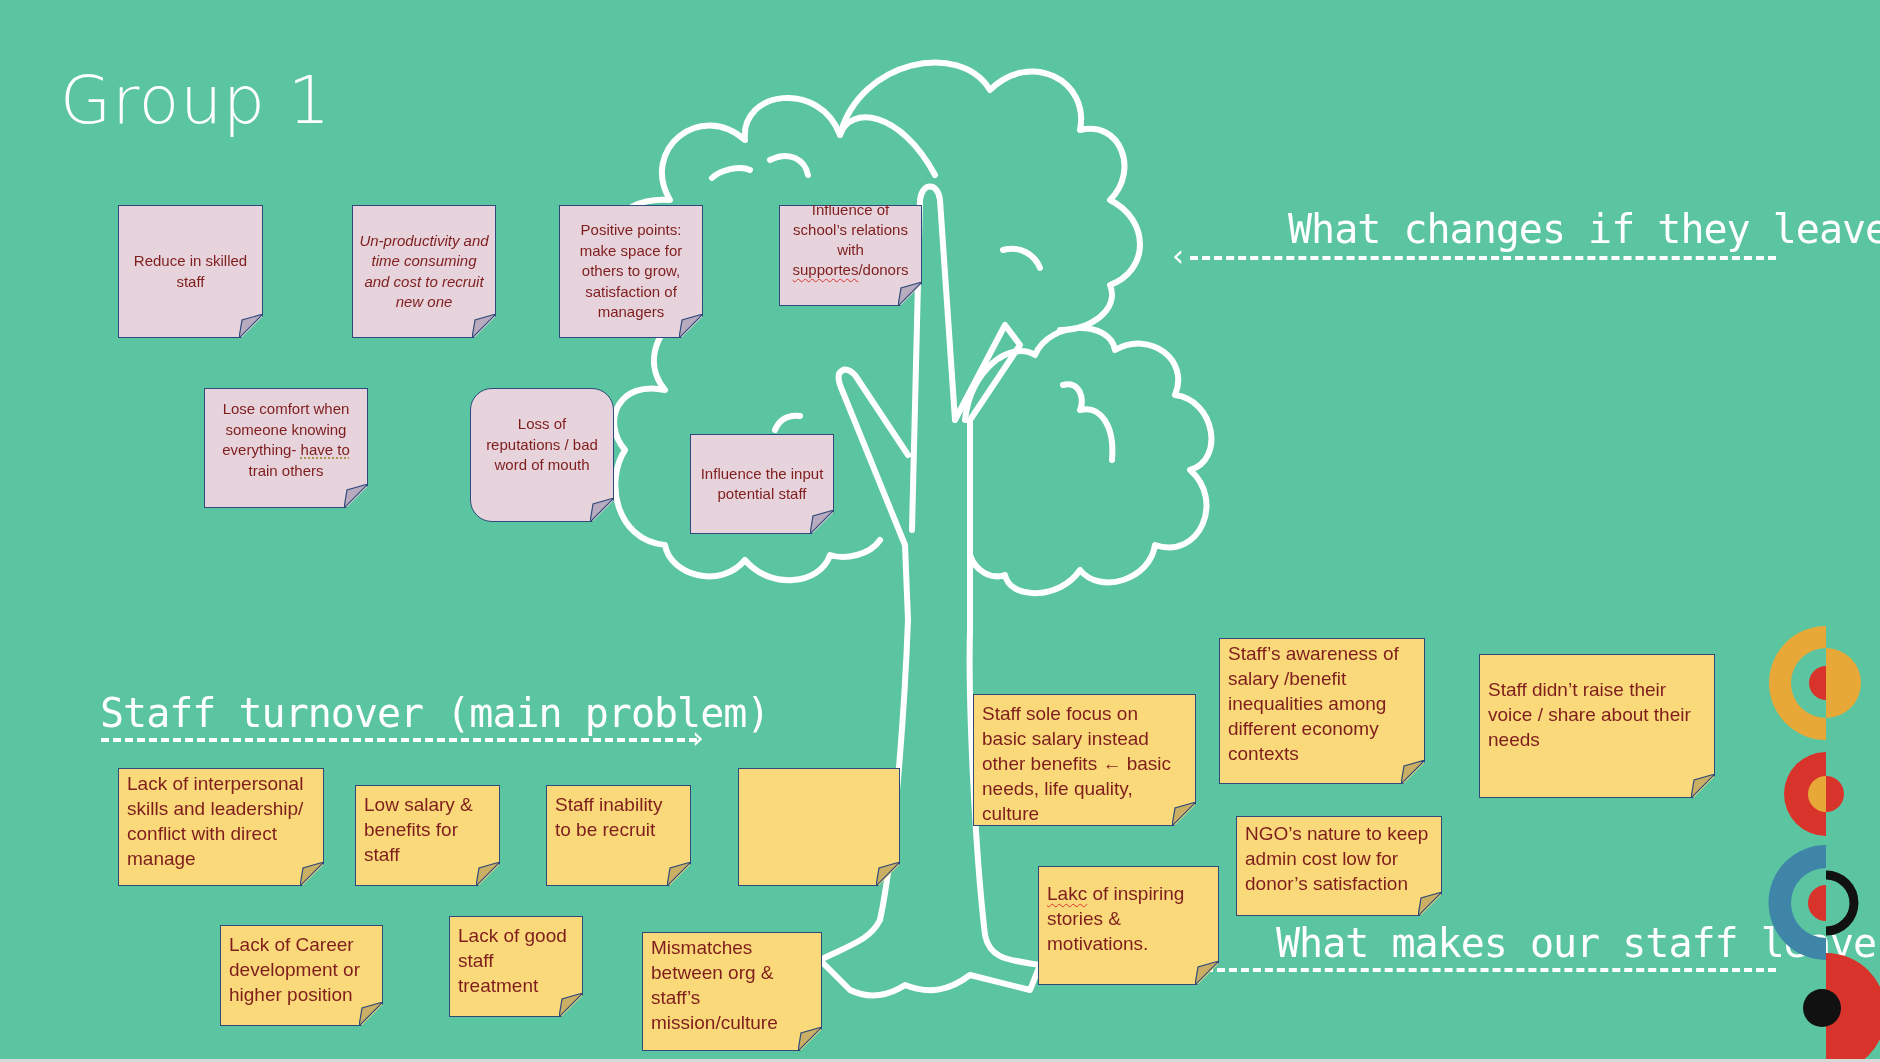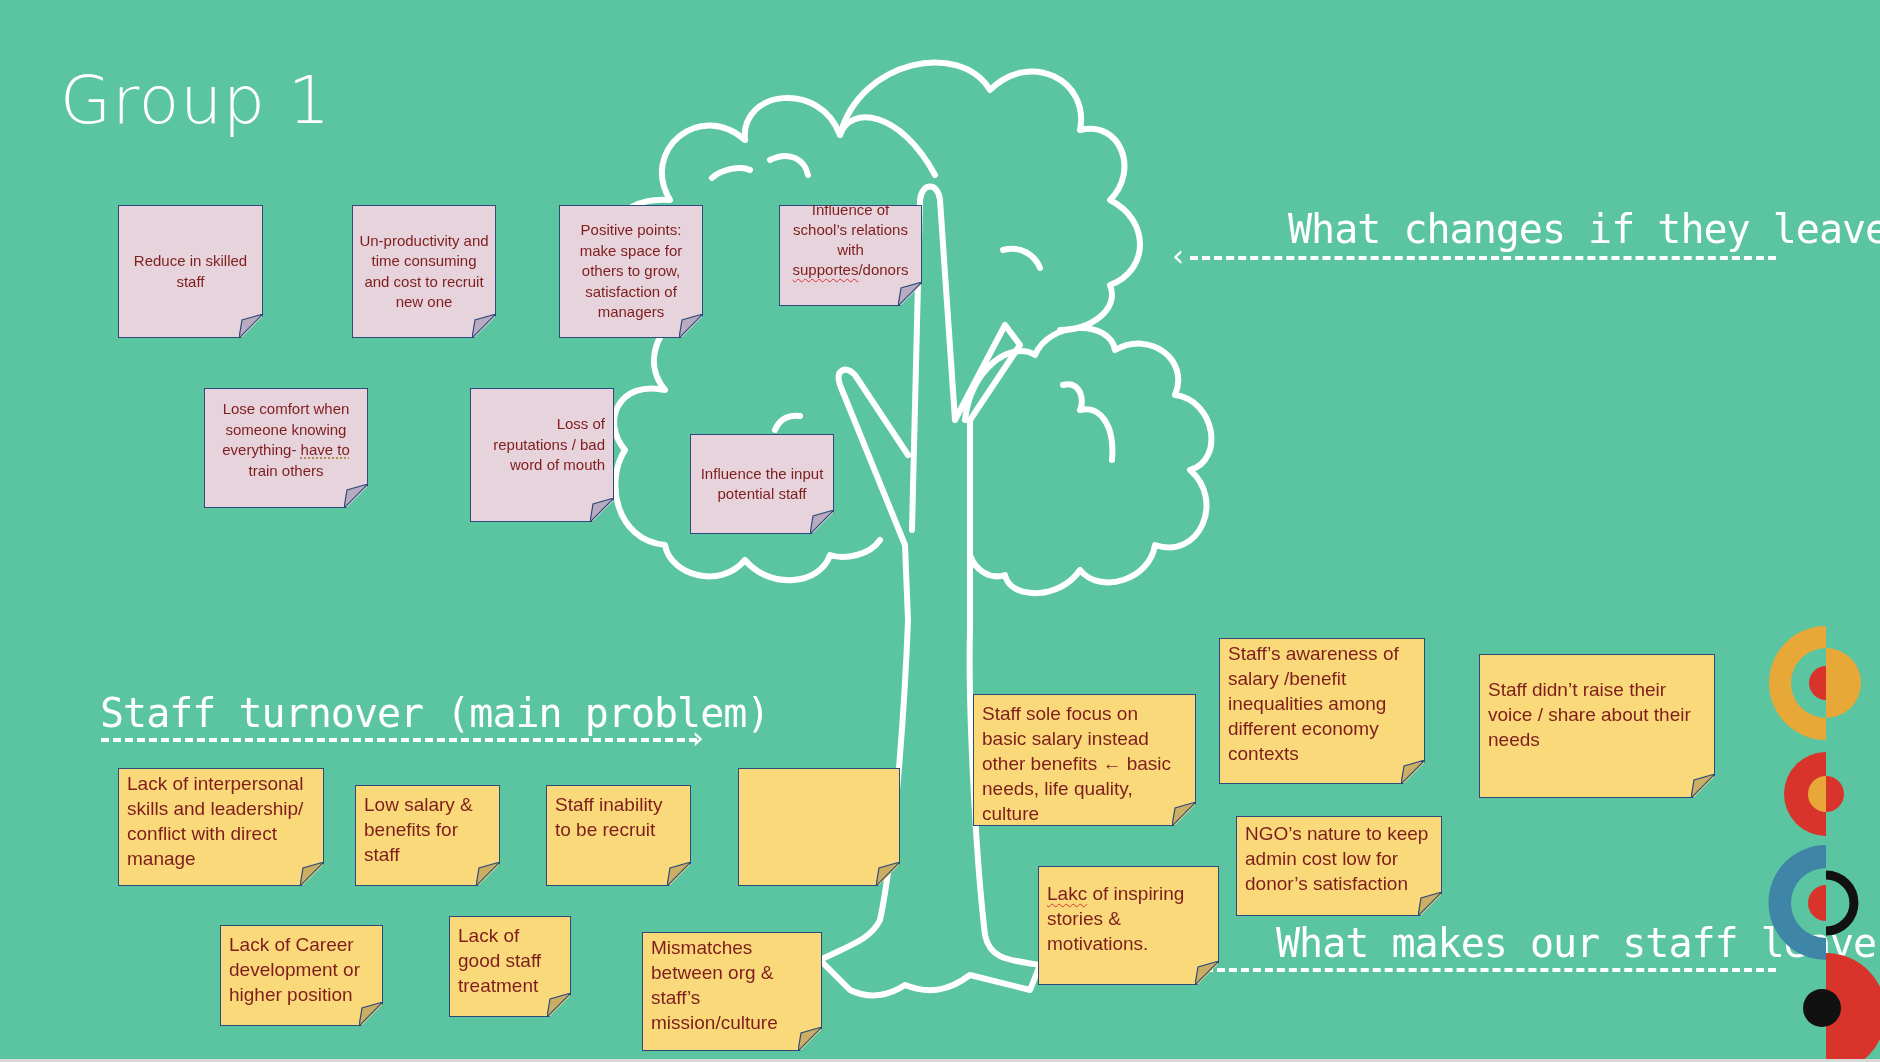--- a/index.html
+++ b/index.html
@@ -32,21 +32,21 @@
     position:absolute; box-sizing:border-box;
     border:1.5px solid #2F4A7A;
     font-family:"Liberation Sans", sans-serif; color:#7f1d1d;
     clip-path: polygon(0 0, 100% 0, 100% calc(100% - 22px), calc(100% - 22px) 100%, 0 100%);
   }
   .note .curl {
     position:absolute; right:-1px; bottom:-1px; width:24px; height:24px;
   }
   .note.pink { background:#E6D3DC; text-align:center; font-size:15px; line-height:20.5px; padding:6px 6px; display:flex; align-items:center; justify-content:center; }
   .note.pink.top { align-items:flex-start; }
-  .note.pink.left { text-align:right; }
+  .note.pink.left { text-align:center;border-radius:22px; }
   .note.yellow { background:#F9D97A; font-size:19px; line-height:25px; padding:2px 8px; text-align:left; }
   .note .txt { display:block; }
   .squiggle { text-decoration: underline wavy #d33; text-decoration-thickness:1px; text-underline-offset:3px; }
   .squiggle-gold { text-decoration: underline dotted #9a7a20; text-underline-offset:3px; }
   #deco { position:absolute; left:1760px; top:620px; width:120px; height:440px; }
 </style>
 </head>
 <body>
 
 <svg id="tree" viewBox="0 0 1880 1062" fill="none" stroke="#fff" stroke-width="6" stroke-linecap="round" stroke-linejoin="round">
@@ -126,21 +126,21 @@
 
 <div class="heading h-leave">What makes our staff leave</div>
 <div class="dash" style="left:1205px; top:968px; width:571px;"></div>
 
 <div class="note pink" style="left:118px; top:205px; width:145px; height:133px;">
   <span class="txt">Reduce in skilled staff</span>
   <svg class="curl" viewBox="0 0 24 24">
       <polygon points="24,0 0,24 3,6" fill="#B8ABC0" stroke="#2F4A7A" stroke-width="1.2"></polygon>
     </svg>
 </div>
-<div class="note pink" style="left:352px; top:205px; width:144px; height:133px;">
+<div class="note pink" style="left:352px; top:205px; width:144px; height:133px;font-style:italic;">
   <span class="txt">Un-productivity and time consuming and cost to recruit new one</span>
   <svg class="curl" viewBox="0 0 24 24">
       <polygon points="24,0 0,24 3,6" fill="#B8ABC0" stroke="#2F4A7A" stroke-width="1.2"></polygon>
     </svg>
 </div>
 <div class="note pink" style="left:559px; top:205px; width:144px; height:133px;">
   <span class="txt">Positive points: make space for others to grow, satisfaction of managers</span>
   <svg class="curl" viewBox="0 0 24 24">
       <polygon points="24,0 0,24 3,6" fill="#B8ABC0" stroke="#2F4A7A" stroke-width="1.2"></polygon>
     </svg>
@@ -192,21 +192,21 @@
   <svg class="curl" viewBox="0 0 24 24">
       <polygon points="24,0 0,24 3,6" fill="#C9AE63" stroke="#2F4A7A" stroke-width="1.2"></polygon>
     </svg>
 </div>
 <div class="note yellow" style="left:220px; top:925px; width:163px; height:101px; padding-top:6px;">
   <span class="txt">Lack of Career development or higher position</span>
   <svg class="curl" viewBox="0 0 24 24">
       <polygon points="24,0 0,24 3,6" fill="#C9AE63" stroke="#2F4A7A" stroke-width="1.2"></polygon>
     </svg>
 </div>
-<div class="note yellow" style="left:449px; top:916px; width:122px; height:101px; padding-top:6px;">
+<div class="note yellow" style="left:449px; top:916px; width:134px; height:101px; padding-top:6px;">
   <span class="txt">Lack of good staff treatment</span>
   <svg class="curl" viewBox="0 0 24 24">
       <polygon points="24,0 0,24 3,6" fill="#C9AE63" stroke="#2F4A7A" stroke-width="1.2"></polygon>
     </svg>
 </div>
 <div class="note yellow" style="left:642px; top:932px; width:180px; height:119px;">
   <span class="txt">Mismatches between org &amp; staff’s mission/culture</span>
   <svg class="curl" viewBox="0 0 24 24">
       <polygon points="24,0 0,24 3,6" fill="#C9AE63" stroke="#2F4A7A" stroke-width="1.2"></polygon>
     </svg>

